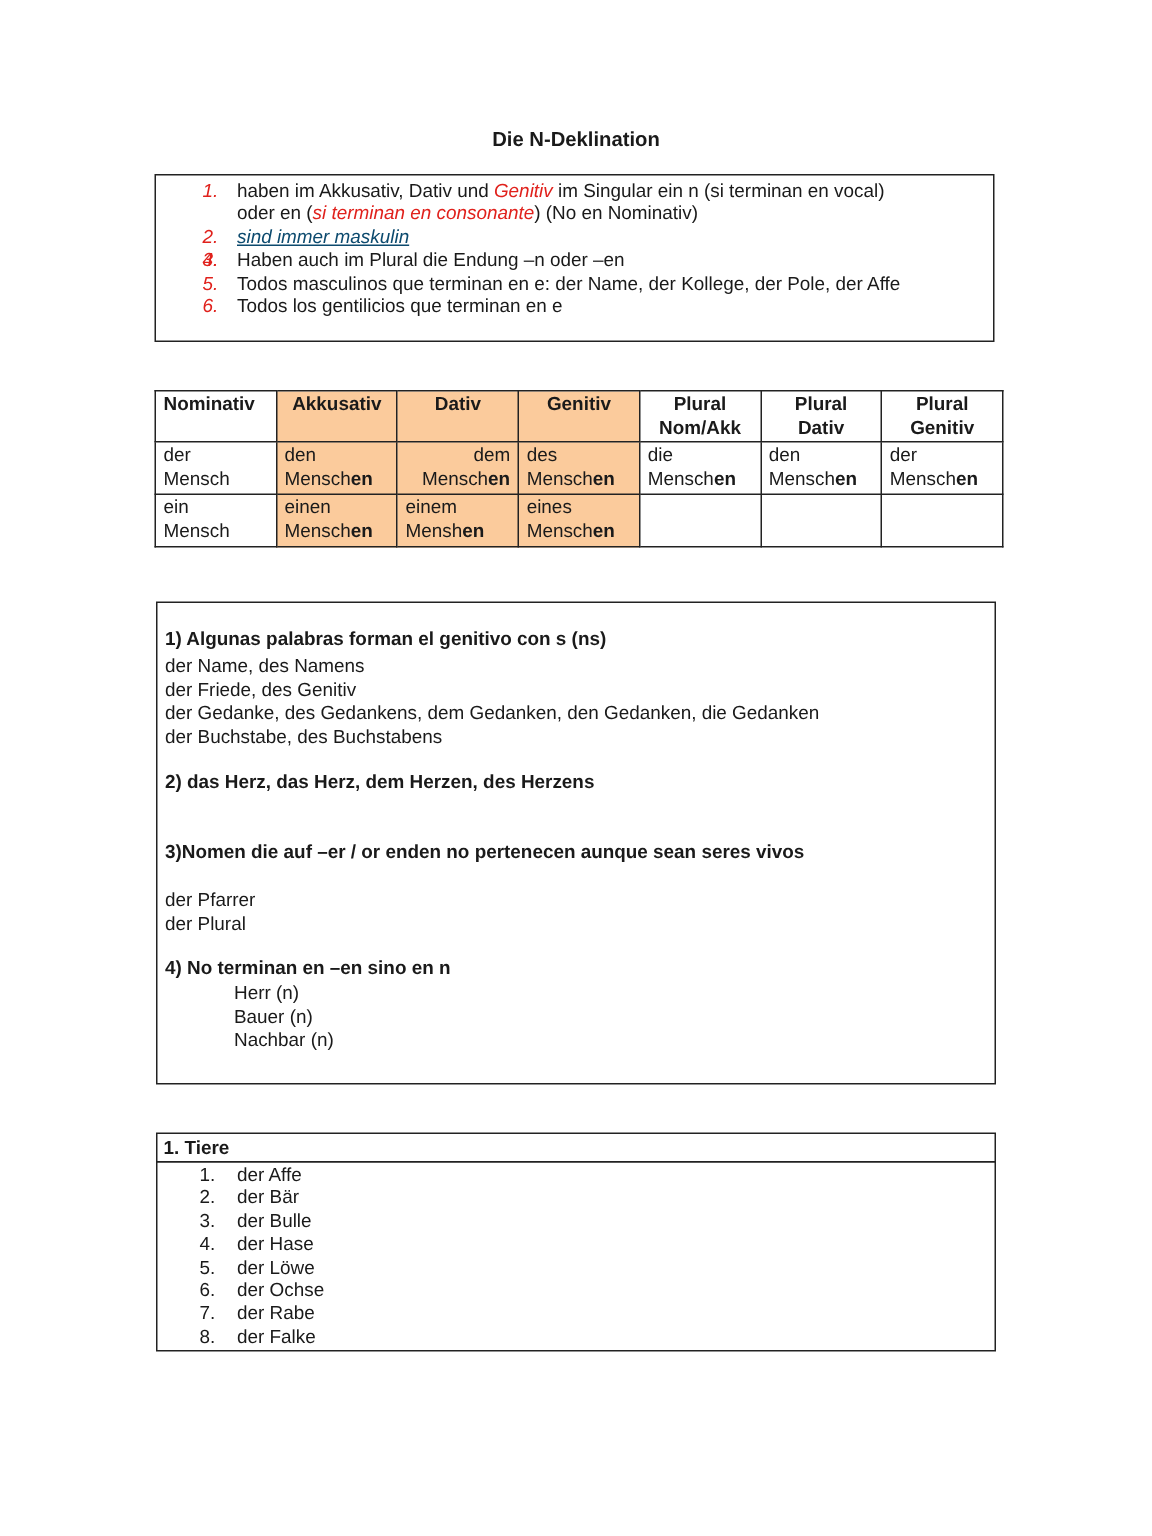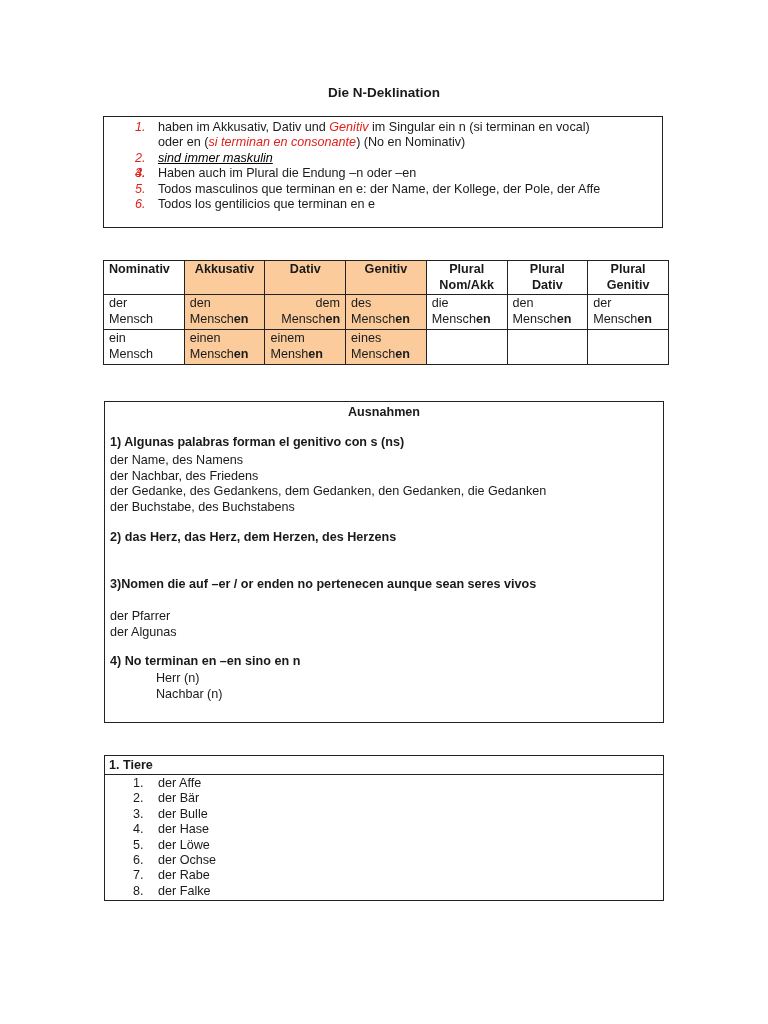--- a/index.html
+++ b/index.html
@@ -3,21 +3,21 @@
 <meta charset="utf-8">
 <style>
   html, body { margin: 0; padding: 0; background: #ffffff; }
   body { width: 768px; height: 1024px; position: relative; font-family: "Liberation Sans", sans-serif; color: #1a1a1a; font-size: 12.6px; }
   .title { position: absolute; top: 85px; left: 0; width: 768px; text-align: center; font-weight: bold; font-size: 13.5px; }
   .rules { position: absolute; left: 103px; top: 116px; width: 560px; height: 112px; border: 1px solid #222; box-sizing: border-box; padding: 3px 0 0 0; }
   .rules ol { list-style: none; margin: 0; padding: 0; }
   .rules li { position: relative; padding-left: 54px; line-height: 15.4px; }
   .rules li .num { position: absolute; left: 31px; color: #e0211c; font-style: italic; }
   .red-it { color: #e0211c; font-style: italic; }
-  .blue-link { color: #000000; font-style: italic; text-decoration: underline; }
+  .blue-link { color: #0c4a6e; font-style: italic; text-decoration: underline; }
 
   table.decl { position: absolute; left: 103px; top: 260px; width: 566px; border-collapse: collapse; table-layout: fixed; }
   table.decl th, table.decl td { border: 1px solid #222; padding: 1px 5px; vertical-align: top; line-height: 15.5px; font-size: 12.6px; }
   table.decl th { font-weight: bold; text-align: center; height: 31px; box-sizing: border-box; }
   table.decl th:first-child { text-align: left; }
   table.decl td { text-align: left; }
   table.decl .hl { background: #fbcb9c; }
   table.decl b { font-weight: bold; }
 
   .exceptions { position: absolute; left: 104px; top: 401px; width: 560px; height: 322px; border: 1px solid #222; box-sizing: border-box; padding: 2px 5px; }
@@ -94,39 +94,39 @@
         <td class="hl" style="height: 32px; margin-left: 24px;"><span>einem</span><br><span>Mensh</span><b>en</b></td>
         <td class="hl" style="height: 32px;"><span>eines</span><br><span>Mensch</span><b>en</b></td>
         <td style="height: 32px;"><span></span><br><span></span><b></b></td>
         <td style="height: 32px;"><span></span><br><span></span><b></b></td>
         <td style="height: 32px;"><span></span><br><span></span><b></b></td>
       </tr>
     </tbody>
 </table>
 
 <div class="exceptions">
-  <div class="ex-title">Ausnahmen</div>
   <div style="height:14px"></div>
   <div class="ex-head">1) Algunas palabras forman el genitivo con s (ns)</div>
   <div style="height:3px"></div>
   <div class="ex-line">der Name, des Namens</div>
-  <div class="ex-line">der Nachbar, des Friedens</div>
+  <div class="ex-line">der Friede, des Genitiv</div>
   <div class="ex-line">der Gedanke, des Gedankens, dem Gedanken, den Gedanken, die Gedanken</div>
   <div class="ex-line">der Buchstabe, des Buchstabens</div>
   <div style="height:14px"></div>
   <div class="ex-head">2) das Herz, das Herz, dem Herzen, des Herzens</div>
   <div style="height:31px"></div>
   <div class="ex-head">3)Nomen die auf –er / or enden no pertenecen aunque sean seres vivos</div>
   <div style="height:17px"></div>
   <div class="ex-line">der Pfarrer</div>
-  <div class="ex-line">der Algunas</div>
+  <div class="ex-line">der Plural</div>
   <div style="height:13px"></div>
   <div class="ex-head">4) No terminan en –en sino en n</div>
   <div style="height:2px"></div>
   <div class="ex-indent">Herr (n)</div>
+  <div class="ex-indent">Bauer (n)</div>
   <div class="ex-indent">Nachbar (n)</div>
 </div>
 
 <div class="tiere-head">1. Tiere</div>
 <div class="tiere-list">
   <ol id="tiere-ol">
       <li><span class="n">1.</span><span>der Affe</span></li>
       <li><span class="n">2.</span><span>der Bär</span></li>
       <li><span class="n">3.</span><span>der Bulle</span></li>
       <li><span class="n">4.</span><span>der Hase</span></li>

